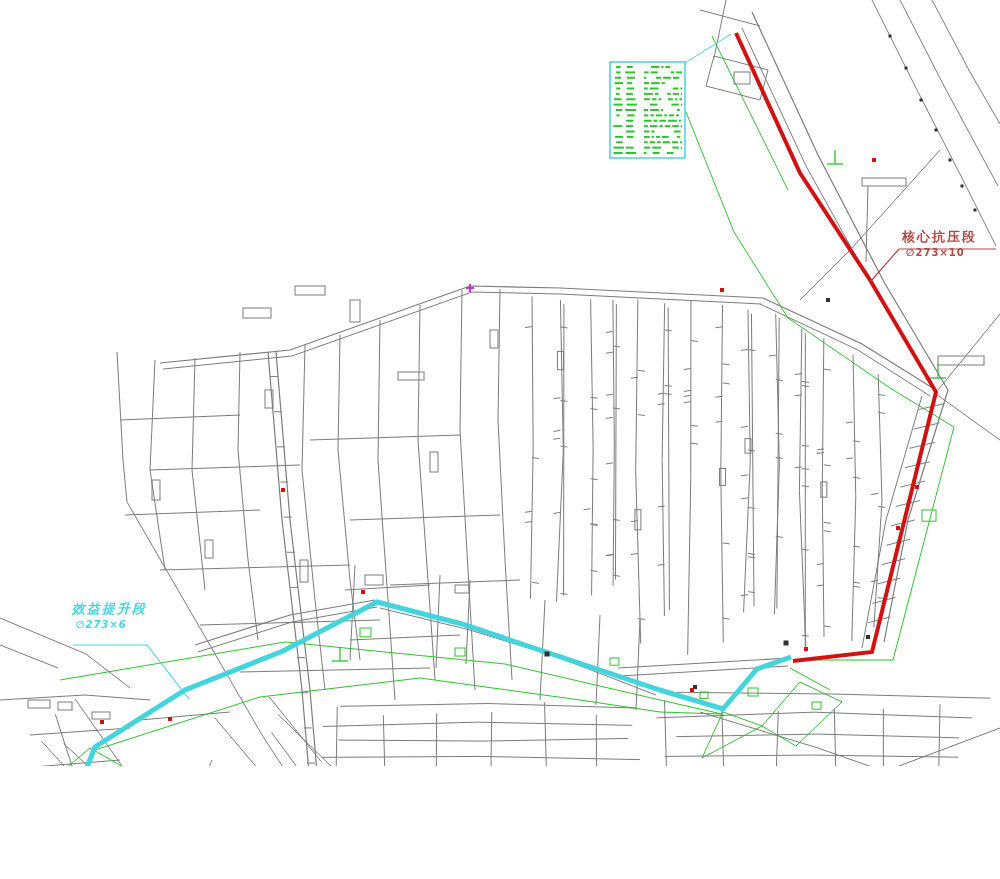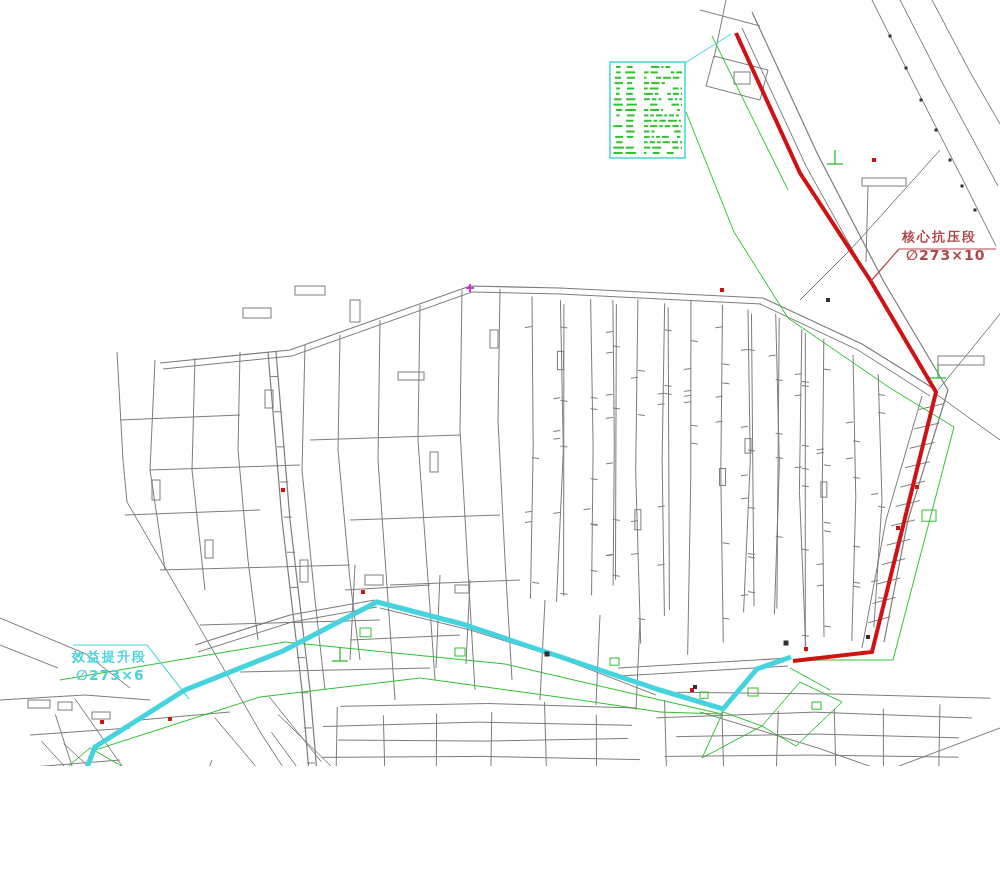--- a/index.html
+++ b/index.html
@@ -11,21 +11,21 @@
     font-family:"DejaVu Sans", sans-serif;
   }
   .stage svg{position:absolute;left:0;top:0;}
   .cad-label{
     position:absolute;
     line-height:1.35;
     white-space:nowrap;
     pointer-events:none;
   }
   .cad-label .l1{font-size:13px;letter-spacing:2px;font-weight:bold;}
-  .cad-label .l2{font-size:14px;letter-spacing:1px;font-weight:bold;padding-left:4px;}
+  .cad-label .l2{font-size:10px;letter-spacing:1px;font-weight:bold;padding-left:4px;}
 </style>
 </head>
 <body>
 
 <div class="stage">
   <svg id="cad" width="1000" height="879" viewBox="0 0 1000 879">
       <polyline points="872,0 916,88 962,178 996,246" fill="none" stroke="#7c7c7c" stroke-width="1"></polyline>
       <polyline points="900,0 944,86 998,186" fill="none" stroke="#7c7c7c" stroke-width="1"></polyline>
       <polyline points="932,0 970,72 1000,124" fill="none" stroke="#7c7c7c" stroke-width="1"></polyline>
       <polyline points="752,12 818,155 884,282 948,390" fill="none" stroke="#7c7c7c" stroke-width="1.2"></polyline>
@@ -477,17 +477,17 @@
       <rect x="954" y="817" width="16" height="16" fill="none" stroke="#3fcf86" stroke-width="2"></rect>
       <line x1="466" y1="288" x2="474" y2="288" stroke="#c837c8" stroke-width="2"></line>
       <line x1="470" y1="284" x2="470" y2="292" stroke="#c837c8" stroke-width="2"></line>
     </svg>
 
   <div class="cad-label" id="lbl-core" style="left: 902px; top: 228px; color: rgb(176, 72, 72);">
     <div class="l1">核心抗压段</div>
     <div class="l2">∅273×10</div>
   </div>
 
-  <div class="cad-label" id="lbl-upgrade" style="left: 72px; top: 648px; color: rgb(73, 211, 218);">
+  <div class="cad-label" id="lbl-upgrade" style="left: 72px; top: 600px; color: rgb(73, 211, 218); font-style: italic;">
     <div class="l1">效益提升段</div>
     <div class="l2">∅273×6</div>
   </div>
 </div>
 
 </body></html>

